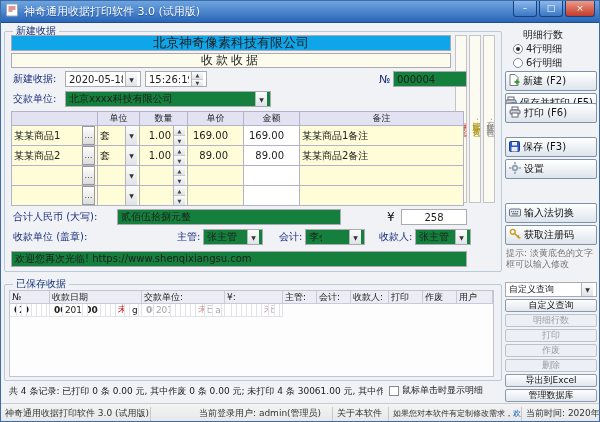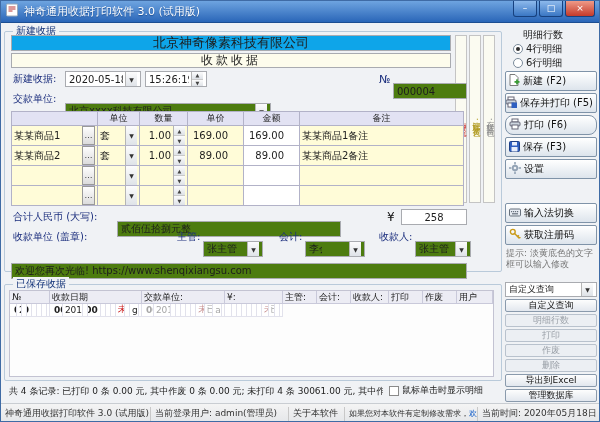--- a/index.html
+++ b/index.html
@@ -13,21 +13,21 @@
   .cap{width:24px;height:16px;border:1px solid #17417f;border-top:none;border-radius:0 0 3px 3px;background:linear-gradient(#8db9ec,#3a77c4);color:#fff;display:flex;align-items:center;justify-content:center;font-size:9px;margin-left:2px;line-height:1;}
   .cap.close{width:30px;background:linear-gradient(#ef9a87,#c43a2a);}
 
   
   .group{position:absolute;border:1px solid #b9cada;border-radius:2px;}
   .group-label{position:absolute;top:-8px;left:8px;background:#f0f2f5;padding:0 3px;font-size:10px;color:#15357a;white-space:nowrap;}
 
   
   .lbl{position:absolute;font-size:10px;color:#1c2f7e;height:16px;display:flex;align-items:center;white-space:nowrap;}
   .fld{position:absolute;display:flex;align-items:center;border:1px solid #a9abb0;background:#fff;font-size:10px;padding:0 3px;overflow:hidden;white-space:nowrap;}
-  .fld.yellow{background:#4d7c0f;margin-top:12px;}
+  .fld.yellow{background:#15803d;}
   .fld .ct{flex:1;overflow:hidden;}
   .center{justify-content:center;text-align:center;}
   .arrow-down{width:12px;align-self:stretch;margin-left:2px;border-left:1px solid #b5b5b5;background:linear-gradient(#fcfcfc,#dfe3e8);display:flex;align-items:center;justify-content:center;font-size:6px;color:#333;flex:none;}
   .spinner{width:12px;align-self:stretch;margin-left:2px;display:flex;flex-direction:column;border-left:1px solid #b5b5b5;flex:none;}
   .spinner i{flex:1;font-style:normal;font-size:5px;line-height:4px;display:flex;align-items:center;justify-content:center;background:linear-gradient(#fcfcfc,#dfe3e8);color:#444;}
   .spinner i+i{border-top:1px solid #c9c9c9;}
   .dots-btn{width:13px;align-self:stretch;margin-left:2px;border:1px solid #9a9a9a;background:linear-gradient(#fefefe,#dcdcdc);font-size:8px;display:flex;align-items:center;justify-content:center;flex:none;color:#333;}
 
   
   .strip{position:absolute;top:3px;width:12px;height:168px;border:1px solid #c4c4c4;background:#fbfbf1;display:flex;align-items:center;justify-content:center;}
@@ -273,21 +273,21 @@
     </div>
   <div class="sbtn" style="top:92px;justify-content:flex-end;">
       <span><svg width="12" height="12" viewBox="0 0 12 12">
           <rect x="3" y="1" width="6" height="3" fill="#fff" stroke="#667"></rect>
           <rect x="1" y="4" width="10" height="4" rx="1" fill="#cdd5de" stroke="#667"></rect>
           <rect x="3" y="7" width="6" height="4" fill="#fff" stroke="#667"></rect>
           <rect x="6.5" y="6.5" width="5.5" height="5.5" fill="#2f5fc0"></rect>
         </svg></span>
       <span>保存并打印 (F5)</span>
     </div>
-  <div class="sbtn" style="top:114px;border-radius:8px;">
+  <div class="sbtn" style="top:102px;">
       <span><svg width="12" height="12" viewBox="0 0 12 12">
           <rect x="3" y="1" width="6" height="3" fill="#fff" stroke="#667"></rect>
           <rect x="1" y="4" width="10" height="4" rx="1" fill="#cdd5de" stroke="#667"></rect>
           <rect x="3" y="7" width="6" height="4" fill="#fff" stroke="#667"></rect>
         </svg></span>
       <span>打印 (F6)</span>
     </div>
   <div class="sbtn" style="top:136px;">
       <span><svg width="11" height="11" viewBox="0 0 11 11">
           <rect x="0.5" y="0.5" width="10" height="10" rx="1" fill="#2f5fc0" stroke="#1d3f86"></rect>
@@ -411,21 +411,21 @@
   </div>
 
   <div class="summary">共 4 条记录: 已打印 0 条 0.00 元, 其中作废 0 条 0.00 元; 未打印 4 条 30061.00 元, 其中作废 2 条 0.00 元</div>
   <div class="chkrow">
     <span class="chk"></span>
     <span>鼠标单击时显示明细</span>
   </div>
 
   <div class="statusbar">
     <div class="seg" style="width:150px;">神奇通用收据打印软件 3.0 (试用版)</div>
-    <div class="seg" style="width:138px;">当前登录用户: admin(管理员)</div>
+    <div class="seg" style="width:138px;margin-left:44px;">当前登录用户: admin(管理员)</div>
     <div class="seg" style="width:56px;">关于本软件</div>
     <div class="seg" style="width:133px;font-size:8px;">
         <span>如果您对本软件有定制修改需求，</span>
         <span class="link">欢迎点击这里联系我们!</span>
       </div>
     <div class="seg last">当前时间: 2020年05月18日 15:26:58</div>
   </div>
 
 </div>
 

